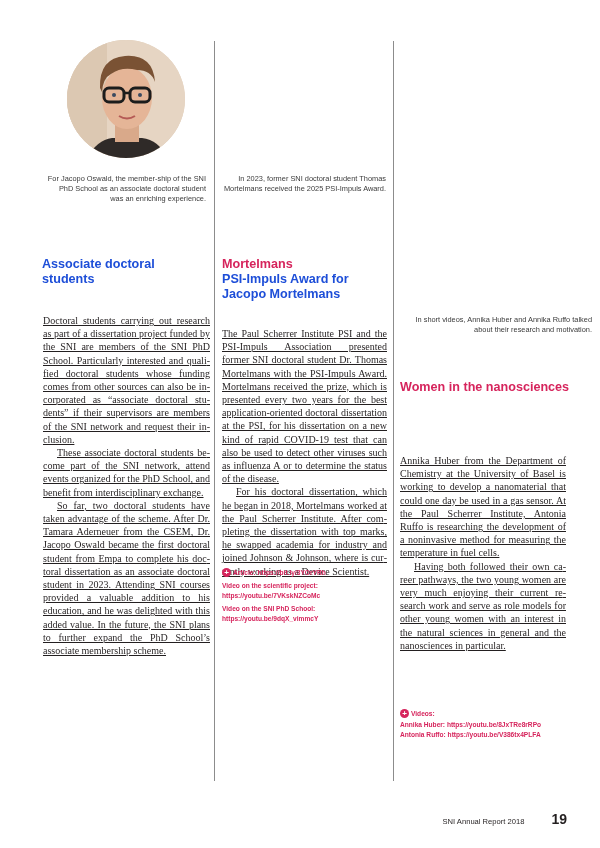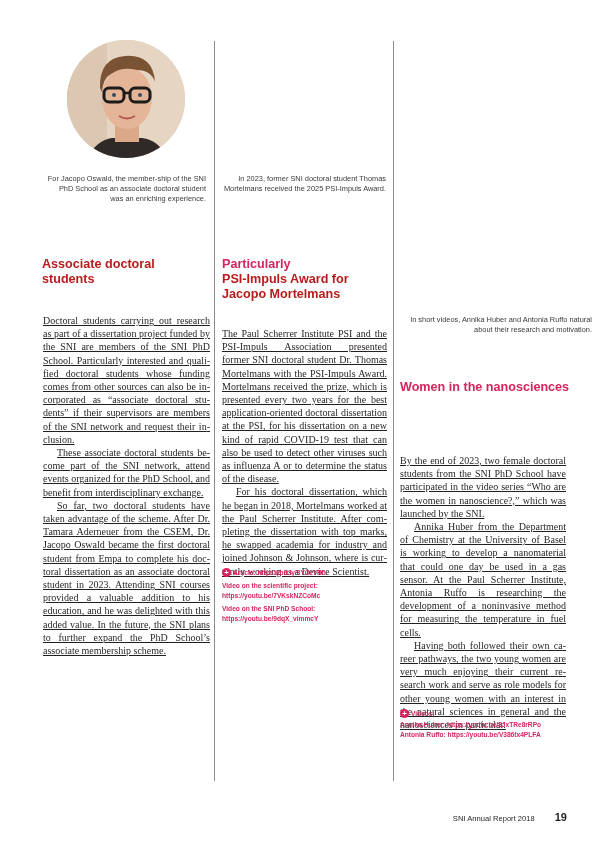--- a/index.html
+++ b/index.html
@@ -20,21 +20,21 @@
     .caption {
       position: absolute; font-family: "Liberation Sans", sans-serif;
       font-size: 7.4px; line-height: 10.2px; text-align: right; color: #3a3a3a;
     }
     .caption.c1 { left: 46px; top: 174px; width: 160px; }
     .caption.c2 { left: 222px; top: 174px; width: 164px; }
     .caption.c3 { left: 402px; top: 315px; width: 190px; }
 
     .heading { position: absolute; font-family: "Liberation Sans", sans-serif; font-weight: bold; }
     .heading .kicker { color: #d6245c; font-size: 12.6px; line-height: 15px; display: block; }
-    .heading .title { color: #b91c1c; font-size: 12.6px; line-height: 15px; display: block; }
+    .heading .title { color: #1d4ed8; font-size: 12.6px; line-height: 15px; display: block; }
     .heading.h1 { left: 42px; top: 257px; width: 168px; }
     .heading.h2 { left: 222px; top: 257px; width: 168px; }
     .heading.h3 { left: 400px; top: 380px; width: 190px; }
 
     .body-text {
       position: absolute; font-size: 10px; line-height: 13.2px; text-align: justify;
       hyphens: manual; color: #231f20; text-decoration: underline;
     }
     .body-text p { margin: 0; }
     .body-text p + p { text-indent: 14px; }
@@ -48,21 +48,21 @@
     .links .row { display: flex; align-items: center; }
     .links .plus {
       display: inline-flex; align-items: center; justify-content: center;
       width: 9px; height: 9px; border-radius: 50%; background: #d6245c; color: #fff;
       font-size: 8px; line-height: 9px; font-weight: bold; margin-right: 2px;
     }
     .links .gap { height: 4px; }
     .links a { color: #d6245c; text-decoration: none; }
 
     .footer { position: absolute; right: 33px; top: 811px; font-family: "Liberation Sans", sans-serif; font-size: 7.6px; color: #231f20; }
-    .footer .pageno { font-weight: bold; margin-left: 20px; font-size: 11px; }
+    .footer .pageno { font-weight: bold; margin-left: 27px; font-size: 14px; }
   </style>
 </head>
 <body>
 
 <div class="vline v1"></div>
 <div class="vline v2"></div>
 
 <div class="photo">
   <svg viewBox="0 0 118 118">
     <rect width="118" height="118" fill="#e6d5c3"></rect>
@@ -88,21 +88,21 @@
 
 <div class="body-text b1">
   <p>Doctoral students carrying out research as part of a dissertation project funded by the SNI are members of the SNI PhD School. Particularly interested and quali­fied doctoral students whose funding comes from other sources can also be in­corporated as “associate doctoral stu­dents” if their supervisors are members of the SNI network and request their in­clusion.</p>
   <p>These associate doctoral students be­come part of the SNI network, attend events organized for the PhD School, and benefit from interdisciplinary exchange.</p>
   <p>So far, two doctoral students have taken advantage of the scheme. After Dr. Tamara Aderneuer from the CSEM, Dr. Ja­copo Oswald became the first doctoral student from Empa to complete his doc­toral dissertation as an associate doctoral student in 2023. Attending SNI courses provided a valuable addition to his educa­tion, and he was delighted with this added value. In the future, the SNI plans to fur­ther expand the PhD School’s associate membership scheme.</p>
 </div>
 
 <div class="caption c2">In 2023, former SNI doctoral student Thomas Mortelmans received the 2025 PSI-Impuls Award.</div>
 
 <div class="heading h2">
-  <span class="kicker">Particularly</span>
+  <span class="kicker">Mortelmans</span>
   <span class="title">PSI-Impuls Award for Jacopo Mortelmans</span>
 </div>
 
 <div class="body-text b2">
   <p>The Paul Scherrer Institute PSI and the PSI-Impuls Association presented former SNI doctoral student Dr. Thomas Mortel­mans with the PSI-Impuls Award. Mortel­mans received the prize, which is pre­sented every two years for the best appli­cation-oriented doctoral dissertation at the PSI, for his dissertation on a new kind of rapid COVID-19 test that can also be used to detect other viruses such as in­fluenza A or to determine the status of the disease.</p>
   <p>For his doctoral dissertation, which he began in 2018, Mortelmans worked at the Paul Scherrer Institute. After com­pleting the dissertation with top marks, he swapped academia for industry and joined Johnson &amp; Johnson, where is cur­rently working as a Device Scientist.</p>
 </div>
 
 <div class="links l1">
   <div class="row">
@@ -110,28 +110,27 @@
     <a>Article: https://bit.ly/3YOrYRh</a>
   </div>
   <div class="gap"></div>
   <div>Video on the scientific project:</div>
   <a>https://youtu.be/7VKskNZCoMc</a>
   <div class="gap"></div>
   <div>Video on the SNI PhD School:</div>
   <a>https://youtu.be/9dqX_vimmcY</a>
 </div>
 
-<div class="caption c3">In short videos, Annika Huber and Antonia Ruffo natural about their research and motivation.</div>
+<div class="caption c3">In short videos, Annika Huber and Annika Ruffo talked about their research and motivation.</div>
 
 <div class="heading h3">
   <span class="kicker">Women in the nanosciences</span>
 </div>
 
 <div class="body-text b3">
-  <p>By the end of 2023, two female doctoral students from the SNI PhD School have participated in the video series “Who are the women in nanoscience?,” which was launched by the SNI.</p>
   <p>Annika Huber from the Department of Chemistry at the University of Basel is working to develop a nanomaterial that could one day be used in a gas sensor. At the Paul Scherrer Institute, Antonia Ruffo is researching the development of a non­invasive method for measuring the tem­perature in fuel cells.</p>
   <p>Having both followed their own ca­reer pathways, the two young women are very much enjoying their current re­search work and serve as role models for other young women with an interest in the natural sciences in general and the nanosciences in particular.</p>
 </div>
 
 <div class="links l2">
   <div class="row">
     <span class="plus">+</span>
     <span>Videos:</span>
   </div>
   <div class="gap" style="height:2px"></div>

